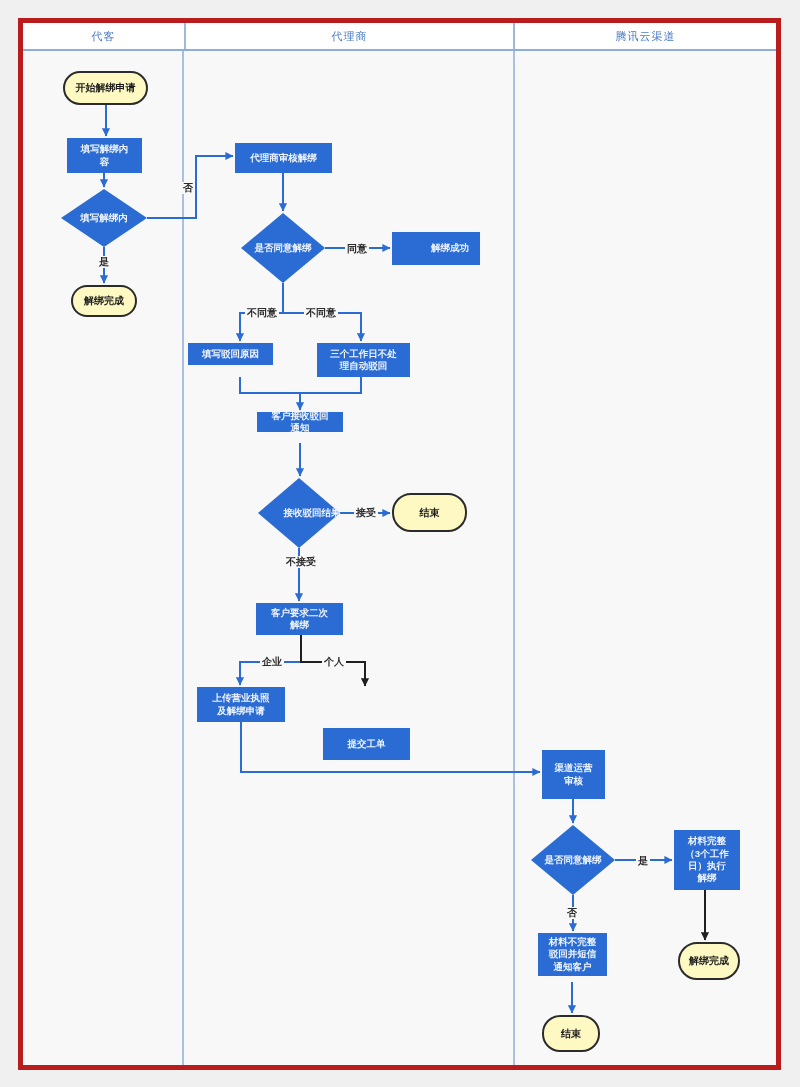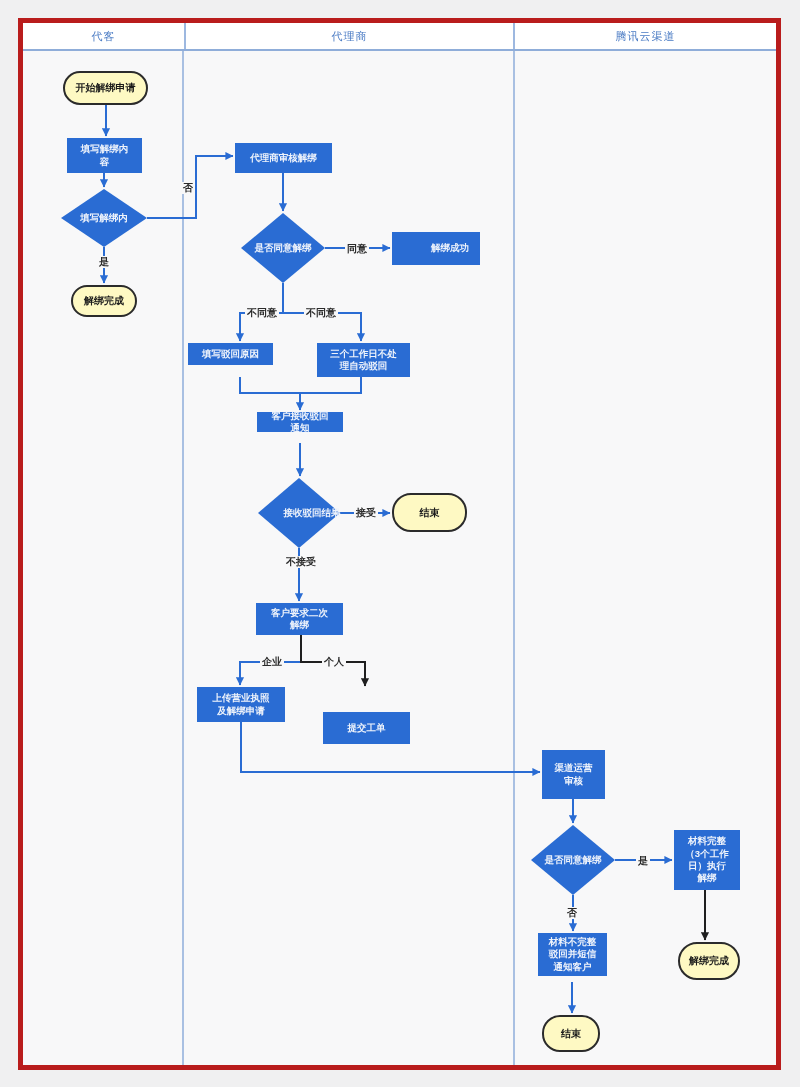--- a/index.html
+++ b/index.html
@@ -129,21 +129,21 @@
   <div class="node" style="left:392px;top:232px;width:88px;height:33px;padding-left:28px;">解绑成功</div>
   <div class="node" style="left:188px;top:343px;width:85px;height:22px;">填写驳回原因</div>
   <div class="node" style="left:317px;top:343px;width:93px;height:34px;">三个工作日不处
 理自动驳回</div>
   <div class="node" style="left:257px;top:412px;width:86px;height:20px;">客户接收驳回
 通知</div>
   <div class="node" style="left:256px;top:603px;width:87px;height:32px;">客户要求二次
 解绑</div>
   <div class="node" style="left:197px;top:687px;width:88px;height:35px;">上传营业执照
 及解绑申请</div>
-  <div class="node" style="left:323px;top:712px;width:87px;height:32px;">提交工单</div>
+  <div class="node" style="left:323px;top:728px;width:87px;height:32px;">提交工单</div>
   <div class="node" style="left:542px;top:750px;width:63px;height:49px;">渠道运营
 审核</div>
   <div class="node" style="left:674px;top:830px;width:66px;height:60px;">材料完整
 （3个工作
 日）执行
 解绑</div>
   <div class="node" style="left:538px;top:933px;width:69px;height:43px;">材料不完整
 驳回并短信
 通知客户</div>
 

